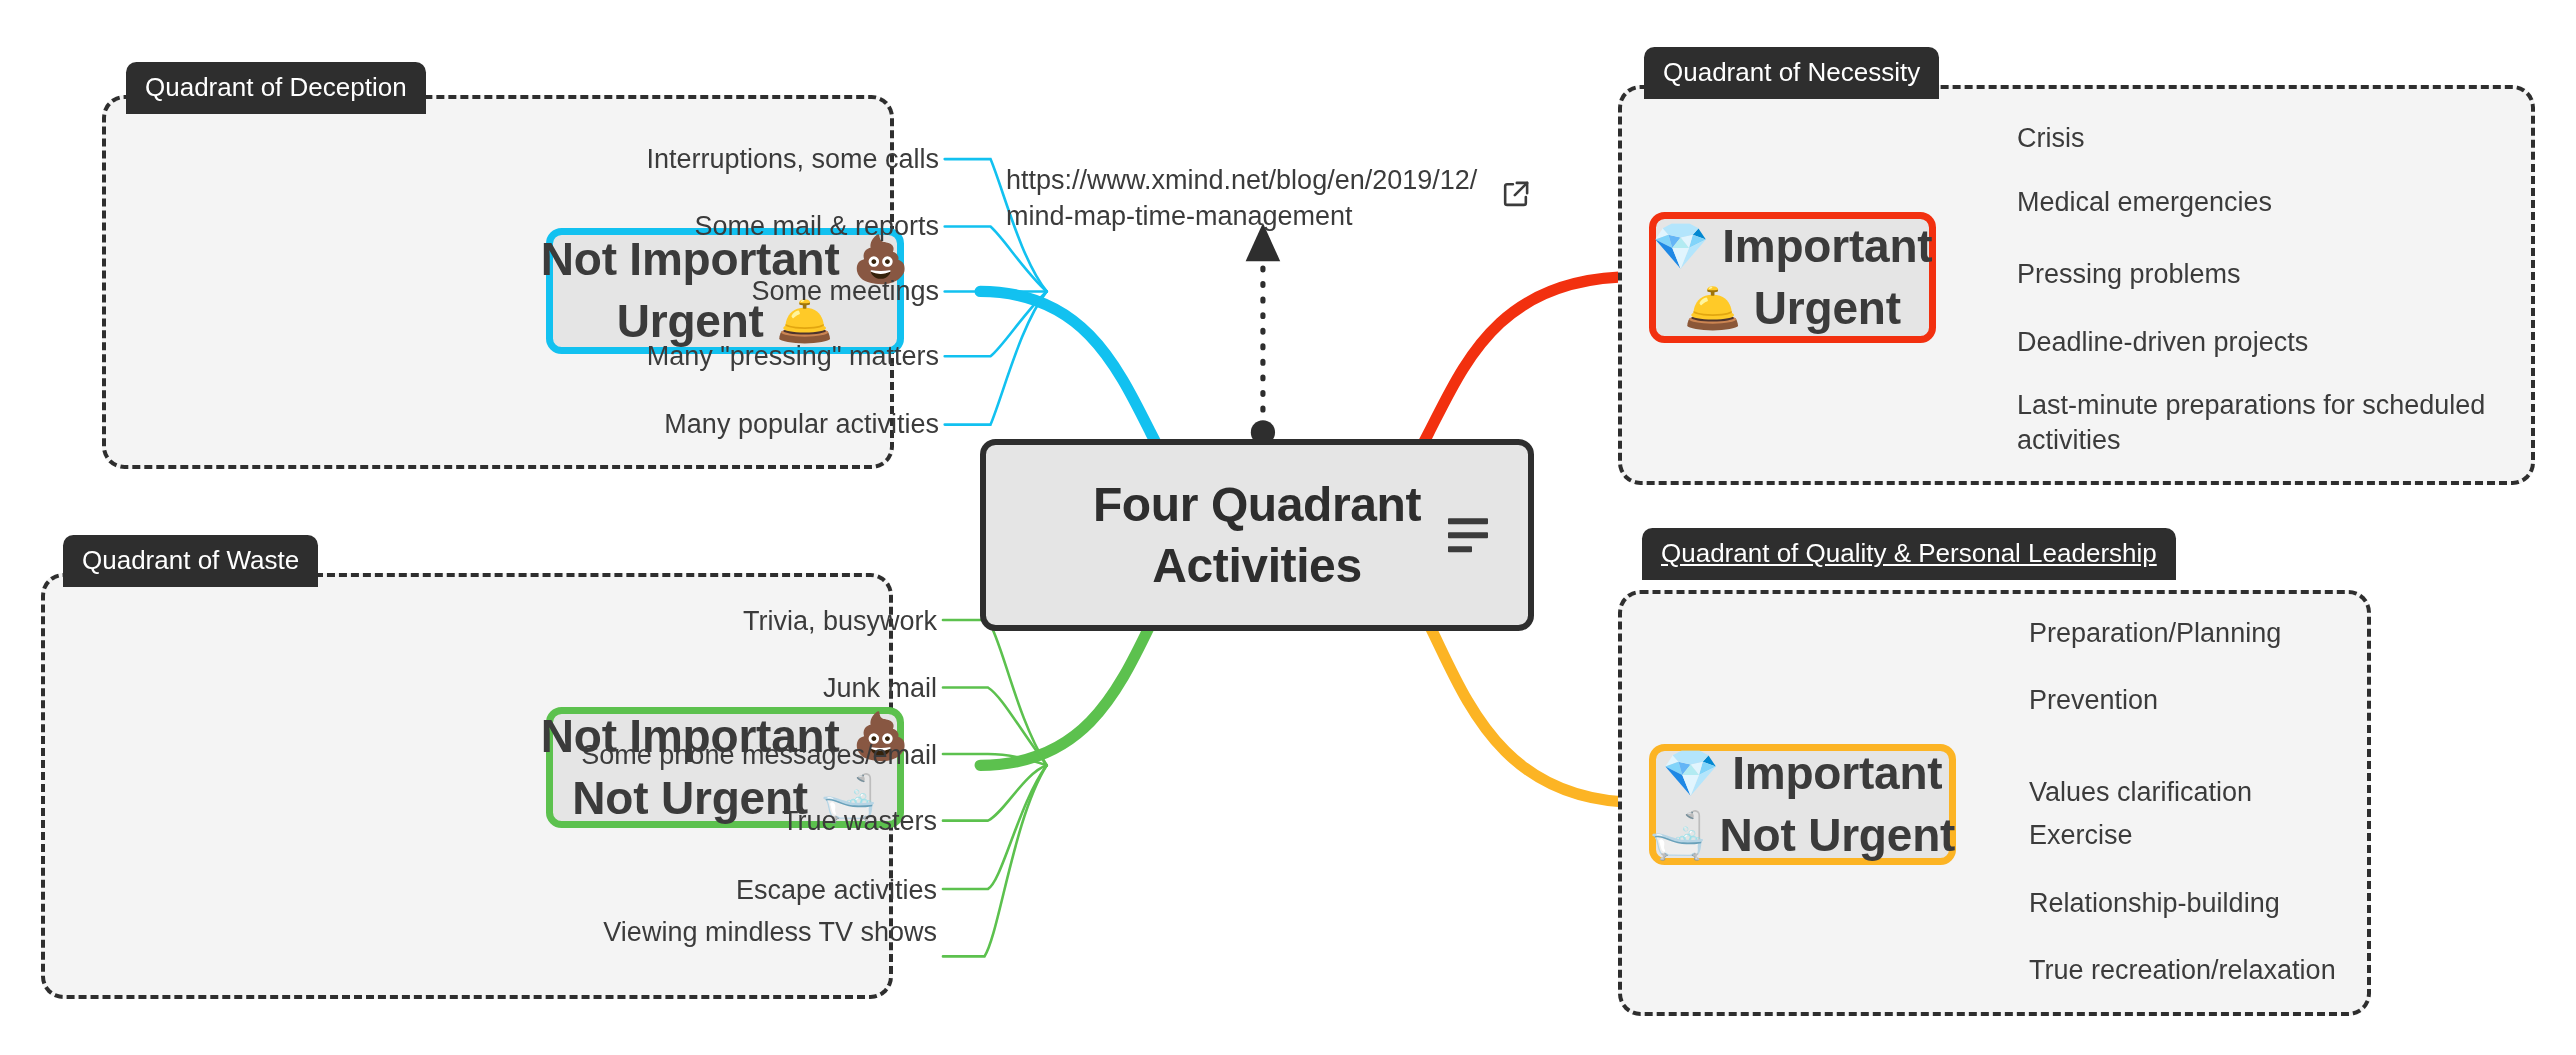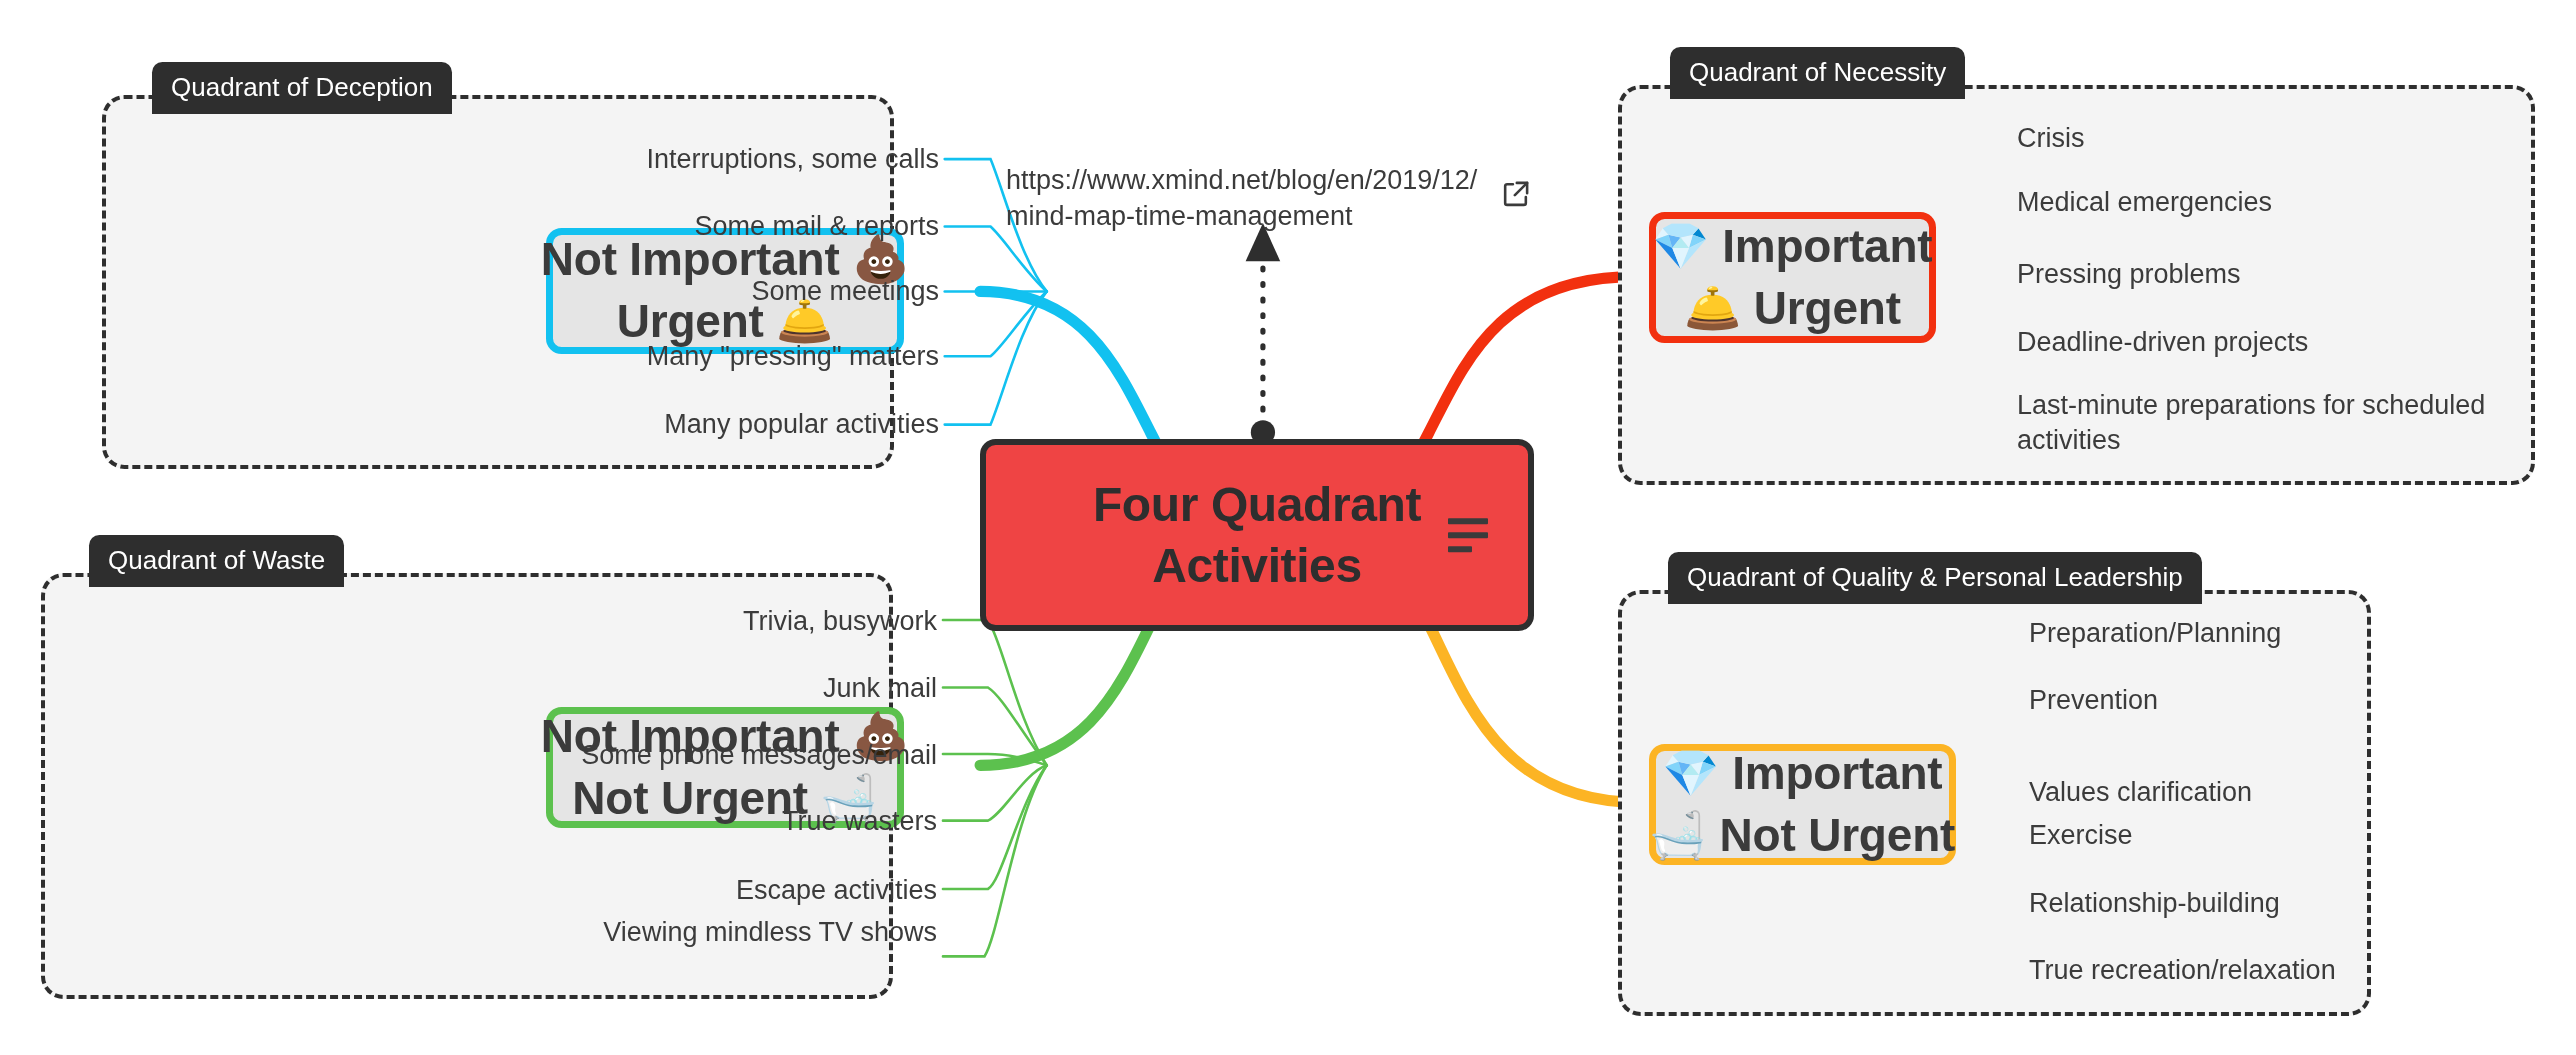--- a/index.html
+++ b/index.html
@@ -23,21 +23,20 @@
   .quad-label{
     position:absolute;
     background:#2e2e2e;
     color:#ffffff;
     border-radius:10.4px 10.4px 0 0;
     font-size:26px;
     line-height:1;
     padding:12px 19px 14px 19px;
     white-space:nowrap;
     box-sizing:border-box;
-    margin-left:26px;
   }
 
   
   .topic{
     position:absolute;
     background:#e5e5e5;
     border:7.8px solid #000;
     border-radius:15.6px;
     box-sizing:border-box;
     display:flex;
@@ -50,21 +49,21 @@
     color:#3b3b3b;
     text-align:center;
     letter-spacing:-0.2px;
     margin-left:16px;
   }
   .topic .ln{display:block;white-space:nowrap;}
 
   
   .root{
     position:absolute;
-    background:#ef4444;
+    background:#e5e5e5;
     border:6px solid #2e2e2e;
     border-radius:15.6px;
     box-sizing:border-box;
     display:flex;
     align-items:center;
     justify-content:center;
   }
   .root-title{
     font-size:48px;
     font-weight:bold;
@@ -193,21 +192,21 @@
   </div>
 
   <div class="leaf r-align" style="left:52px;top:604px;width:885px;">Trivia, busywork</div>
   <div class="leaf r-align" style="left:52px;top:738px;width:885px;">Some phone messages/email</div>
   <div class="leaf r-align" style="left:52px;top:671px;width:885px;">Junk mail</div>
   <div class="leaf r-align" style="left:52px;top:804px;width:885px;">True wasters</div>
   <div class="leaf r-align" style="left:52px;top:873px;width:885px;">Escape activities</div>
   <div class="leaf r-align" style="left:52px;top:915px;width:885px;">Viewing mindless TV shows</div>
 
   <div class="quad" style="left:1618px;top:590px;width:753px;height:426px;"></div>
-  <div class="quad-label" style="left:1642px;top:552px;">Quadrant of Quality &amp; Personal Leadership</div>
+  <div class="quad-label" style="left:1642px;top:528px;text-decoration:underline;">Quadrant of Quality &amp; Personal Leadership</div>
 
   <div class="topic" style="left:1633px;top:744px;width:307px;height:121px;border-color:#FCB424;">
     <span class="ln">💎 Important</span>
     <span class="ln">🛁 Not Urgent</span>
   </div>
 
   <div class="leaf" style="left:2029px;top:616px;">Preparation/Planning</div>
   <div class="leaf" style="left:2029px;top:683px;text-align:center;">Prevention</div>
   <div class="leaf" style="left:2029px;top:751px;margin-top:24px;">Values clarification</div>
   <div class="leaf" style="left:2029px;top:818px;">Exercise</div>

